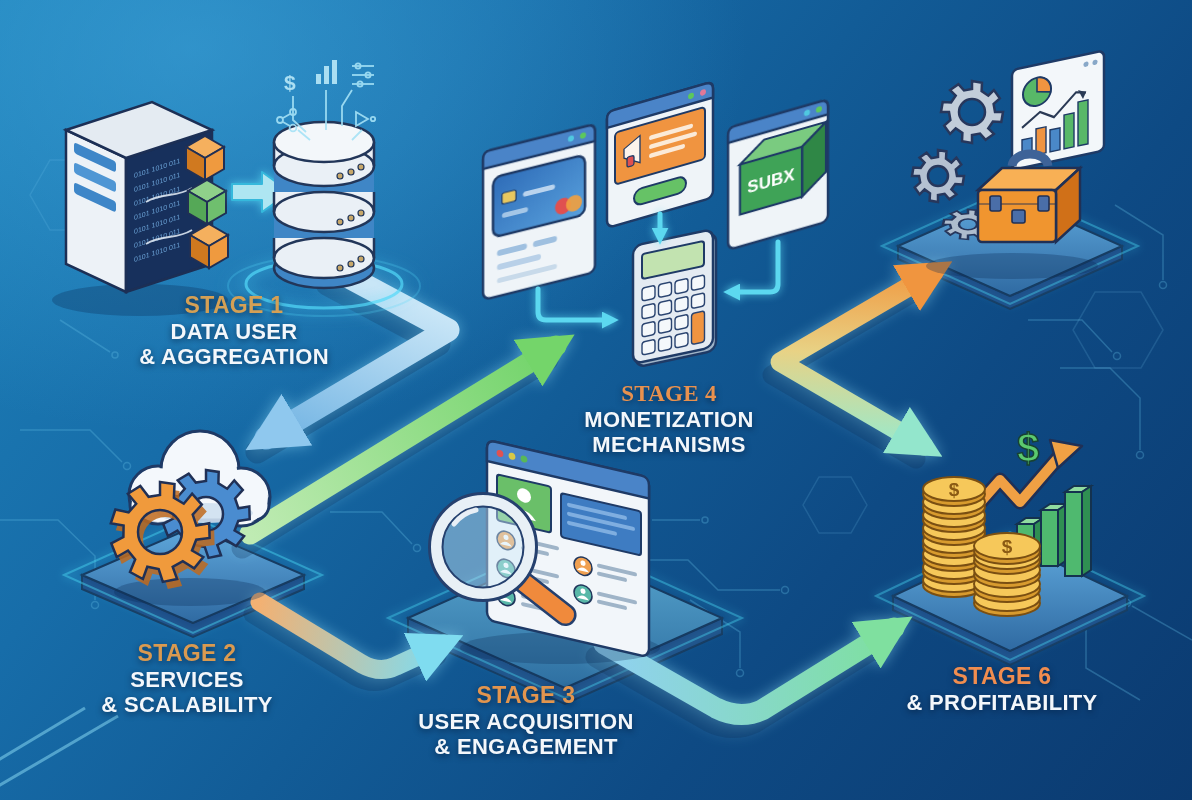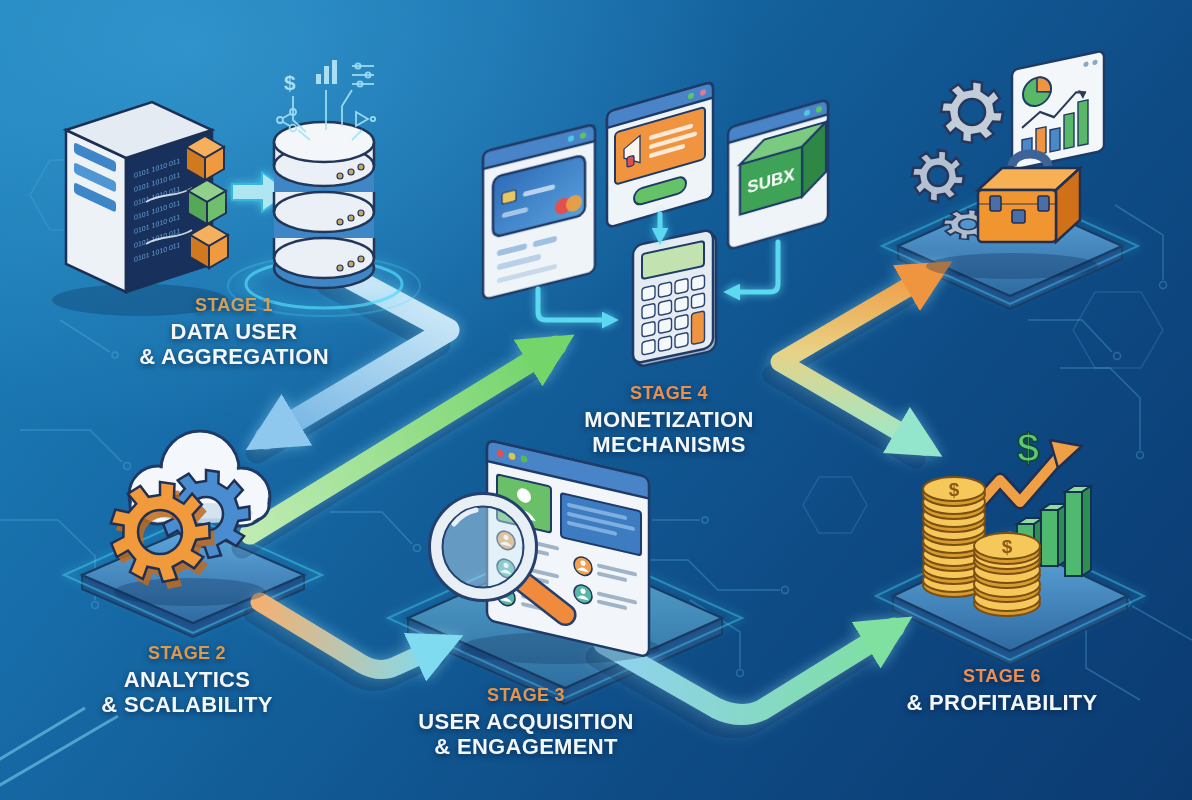--- a/index.html
+++ b/index.html
@@ -9,21 +9,21 @@
       radial-gradient(900px 620px at 16% 6%, rgba(66,168,222,.55), rgba(66,168,222,0) 62%),
       linear-gradient(128deg,#1E82BA 0%,#176DA9 28%,#125C97 48%,#0E4A84 70%,#0B3A70 100%);
     font-family:"Liberation Sans",sans-serif;
   }
   .art{position:absolute;left:0;top:0;}
   .stage-label{
     position:absolute;text-align:center;color:#F3F7FB;
     font:700 22px/25px "Liberation Sans",sans-serif;letter-spacing:.3px;
     text-shadow:0 2px 6px rgba(4,22,48,.6);
   }
-  .stage-num{font-size:18px;margin-bottom:1px;}
+  .stage-num{font-size:23px;margin-bottom:1px;}
   svg text{font-family:"Liberation Sans",sans-serif;}
 </style>
 </head>
 <body>
 
 <div class="canvas">
 
 <svg class="art" width="1192" height="800" viewBox="0 0 1192 800">
   <defs>
     <linearGradient id="gA" gradientUnits="userSpaceOnUse" x1="336" y1="270" x2="266" y2="438">
@@ -533,30 +533,30 @@
   </g>
 </svg>
 
 <div class="stage-label" style="left:94px;top:293px;width:280px">
   <div class="stage-num" style="color: rgb(212, 160, 85);">STAGE 1</div>
   <div class="stage-line">DATA USER</div>
   <div class="stage-line">&amp; AGGREGATION</div>
 </div>
 <div class="stage-label" style="left:47px;top:641px;width:280px">
   <div class="stage-num" style="color: rgb(218, 154, 80); text-align: center;">STAGE 2</div>
-  <div class="stage-line">ANALYTICS</div>
+  <div class="stage-line">SERVICES</div>
   <div class="stage-line">&amp; SCALABILITY</div>
 </div>
 <div class="stage-label" style="left:386px;top:683px;width:280px">
   <div class="stage-num" style="color: rgb(226, 149, 78);">STAGE 3</div>
   <div class="stage-line">USER ACQUISITION</div>
   <div class="stage-line">&amp; ENGAGEMENT</div>
 </div>
 <div class="stage-label" style="left:529px;top:381px;width:280px">
-  <div class="stage-num" style="color: rgb(232, 145, 78);">STAGE 4</div>
+  <div class="stage-num" style="color: rgb(232, 145, 78); font-family: Liberation Serif, serif;">STAGE 4</div>
   <div class="stage-line">MONETIZATION</div>
   <div class="stage-line">MECHANISMS</div>
 </div>
 <div class="stage-label" style="left:862px;top:664px;width:280px">
   <div class="stage-num" style="color: rgb(240, 141, 79);">STAGE 6</div>
   <div class="stage-line">&amp; PROFITABILITY</div>
 </div>
 
 </div>
 

